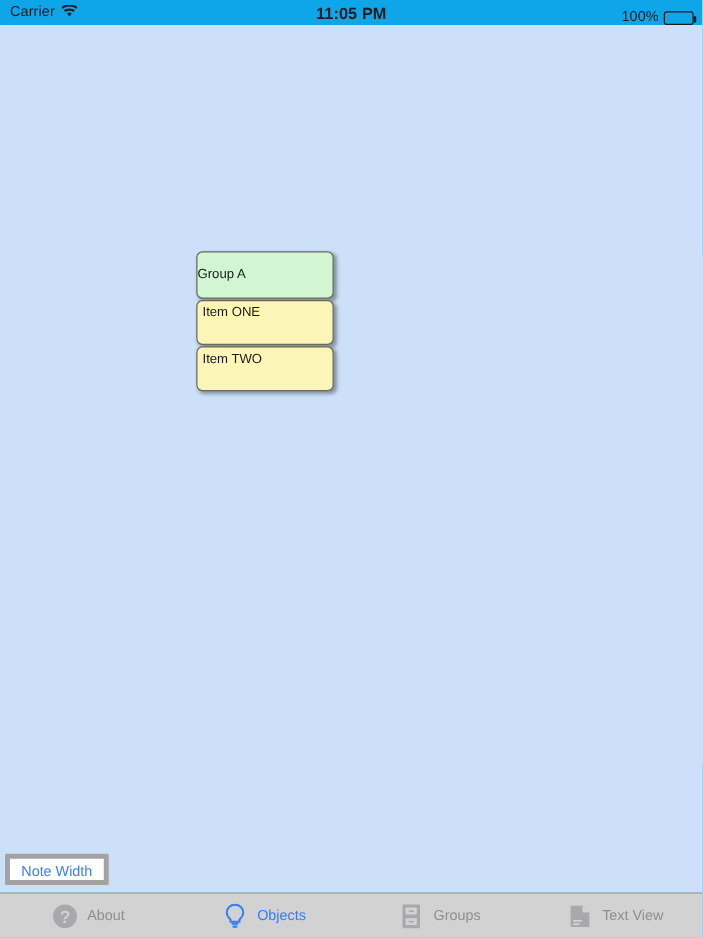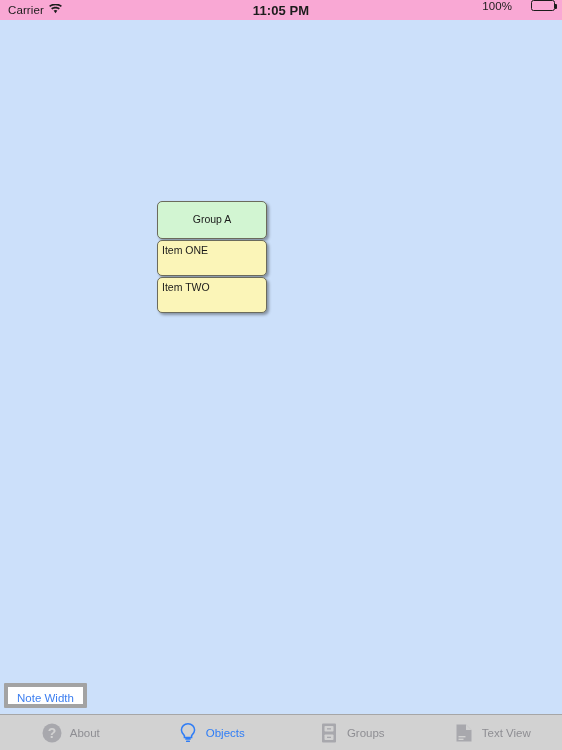--- a/index.html
+++ b/index.html
@@ -5,21 +5,21 @@
   * { margin:0; padding:0; box-sizing:border-box; }
   html, body {
     width:562px; height:750px;
     overflow:hidden;
     font-family:"Liberation Sans", sans-serif;
     background:#cce0fa;
   }
   #app {
     position:relative;
     width:562px; height:750px;
-    background:#f9a8d4;
+    background:#0ea5e9;
   }
 
   
   #statusbar {
     position:absolute; top:0; left:0;
     width:562px; height:20px;
     display:flex; align-items:center;
     font-size:11.5px; color:#1c1c1c;
     letter-spacing:0.1px;
   }
@@ -27,21 +27,21 @@
     position:absolute; left:8px; top:0; height:20px;
     display:flex; align-items:center; gap:5px;
   }
   #sb-center {
     position:absolute; left:0; top:0; width:562px; height:20px;
     display:flex; align-items:center; justify-content:center;
     font-weight:bold; font-size:13px;
   }
   #sb-right {
     position:absolute; right:7px; top:0; height:20px;
-    display:flex; align-items:flex-start; gap:19px;
+    display:flex; align-items:flex-end; gap:4px;
   }
   .wifi-icon { display:block; }
   .batt {
     position:relative;
     width:24px; height:11px;
     border:1px solid #1c1c1c;
     border-radius:2.5px;
     padding:1px;
   }
   .batt::after {
@@ -73,21 +73,21 @@
     border:1px solid #6b6b5c;
     border-radius:5px;
     box-shadow:2px 2px 3px rgba(0,0,0,0.35);
     font-size:10.5px;
     color:#1a1a1a;
     overflow:hidden;
   }
   .note-group {
     height:38px;
     background:#d2f5d2;
-    display:flex; align-items:center; justify-content:center;
+    display:flex; align-items:center; justify-content:flex-start;
     margin-bottom:1px;
   }
   .note-item {
     height:36px;
     background:#fbf5b8;
     padding:3px 4px 0 4px;
     margin-bottom:1px;
   }
   .note-label { line-height:1.1; }
 

